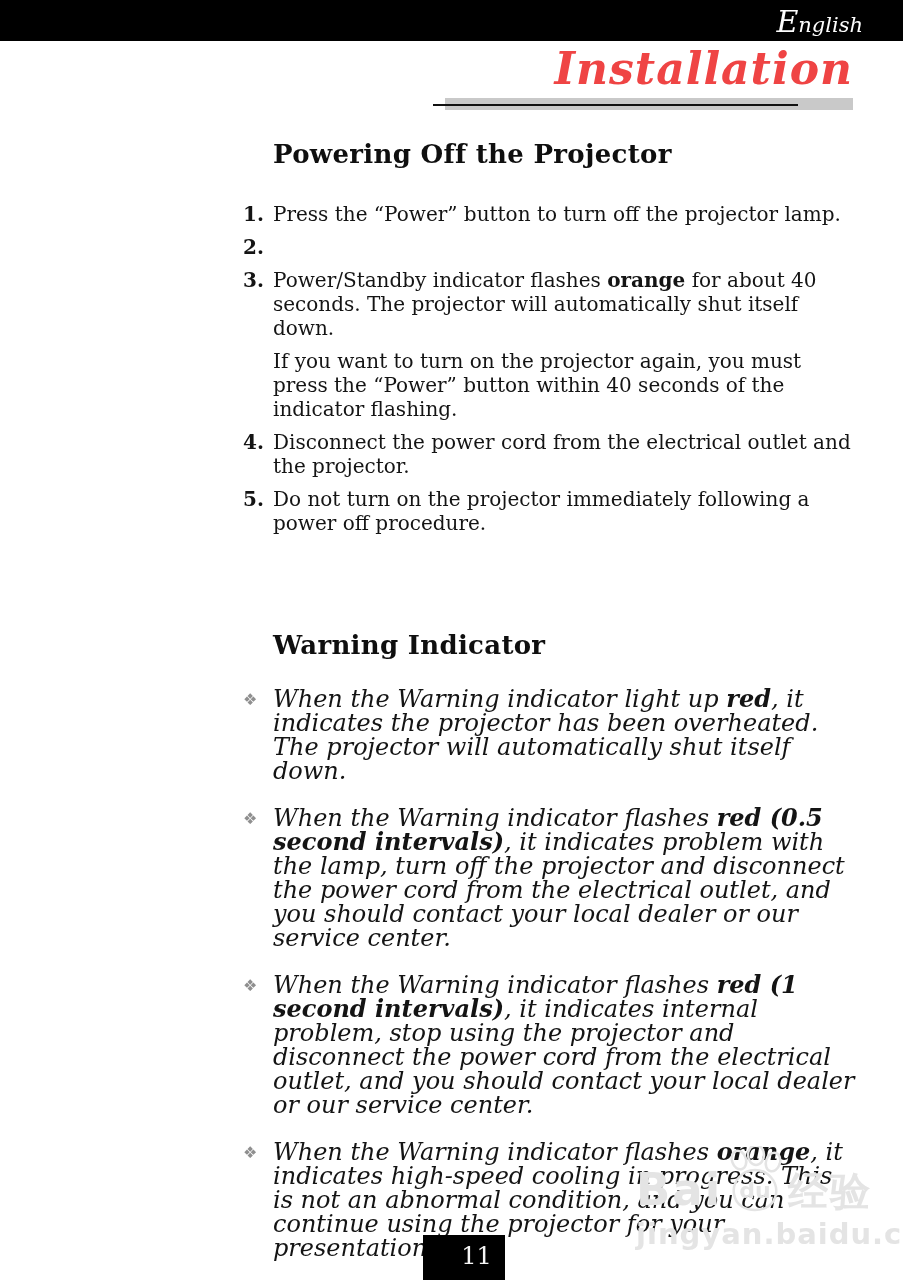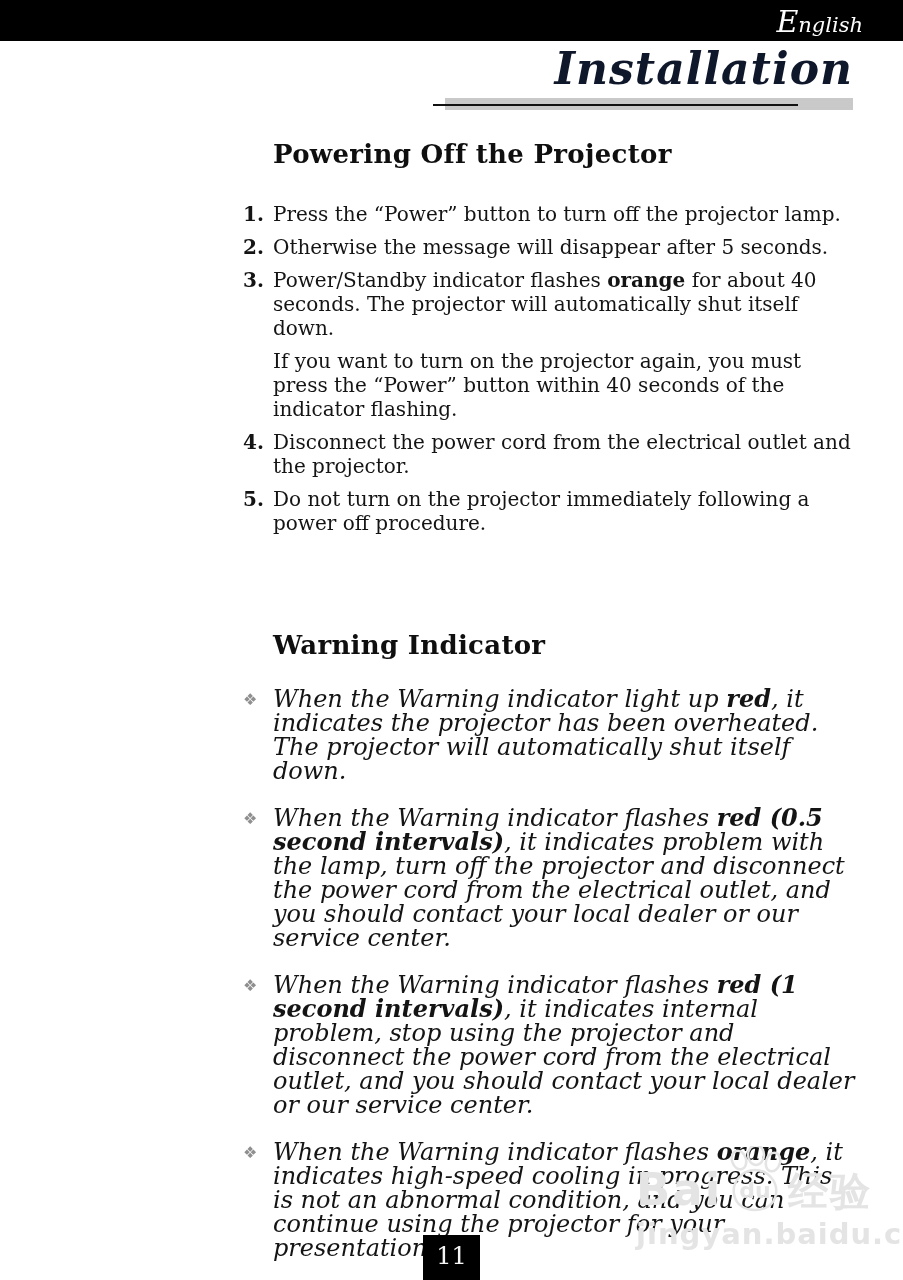--- a/index.html
+++ b/index.html
@@ -20,21 +20,21 @@
   }
   .header-lang {
     position:absolute; right:40px; top:6px;
     color:#fdfdfd; font-style:italic; font-size:21px; line-height:32px;
   }
   .header-lang::first-letter { font-size:30px; }
 
   .page-title {
     position:absolute; top:41px; right:50px;
     font-size:44px; font-weight:bold; font-style:italic;
-    line-height:56px; letter-spacing:1px; color:#0f172a;
+    line-height:56px; letter-spacing:1px; color:#ef4444;
     white-space:nowrap;
   }
   .rule-gray {
     position:absolute; left:445px; top:98px; width:408px; height:12px;
     background:#c9c9c9;
   }
   .rule-black {
     position:absolute; left:433px; top:104px; width:365px; height:2px;
     background:#111;
   }
@@ -79,21 +79,21 @@
   .wm-brand { font-size:45px; font-weight:bold; line-height:0.95; letter-spacing:2px; }
   .wm-paw { width:62px; height:68px; margin:0 2px -2px 2px; position:relative; }
   .wm-paw svg { display:block; }
   .wm-cn { font-size:40px; font-weight:bold; line-height:1.05; letter-spacing:2px;text-align:right; }
   .wm-url { font-size:29px; font-weight:bold; letter-spacing:1px; margin-top:5px; }
 
   
   .page-number-badge {
     position:absolute; left:423px; top:1235px; width:57px; height:45px;
     background:#000; color:#f5f5f5;
-    font-size:24px; line-height:42px; text-align:center;
+    font-size:24px; line-height:42px; text-align:center;padding-left:25px;
   }
 </style>
 </head>
 <body>
 
 <div class="page">
 
   <div class="header-bar">
     <div class="header-lang">English</div>
   </div>
@@ -109,21 +109,20 @@
       <div class="list-item">
         <div class="item-marker">1.</div>
         <div class="item-body">
           <p><span>Press the “Power” button to turn off the projector lamp.</span></p>
         </div>
       </div>
 
       <div class="list-item">
         <div class="item-marker">2.</div>
         <div class="item-body">
-          <p><span>Otherwise the message will disappear after 5 seconds.</span></p>
         </div>
       </div>
 
       <div class="list-item">
         <div class="item-marker">3.</div>
         <div class="item-body">
           <p><span>Power/Standby indicator flashes </span><span class="seg-bold">orange</span><span> for about 40 seconds. The projector will automatically shut itself down.</span></p>
           <p><span>If you want to turn on the projector again, you must press the “Power” button within 40 seconds of the indicator flashing.</span></p>
         </div>
       </div>

